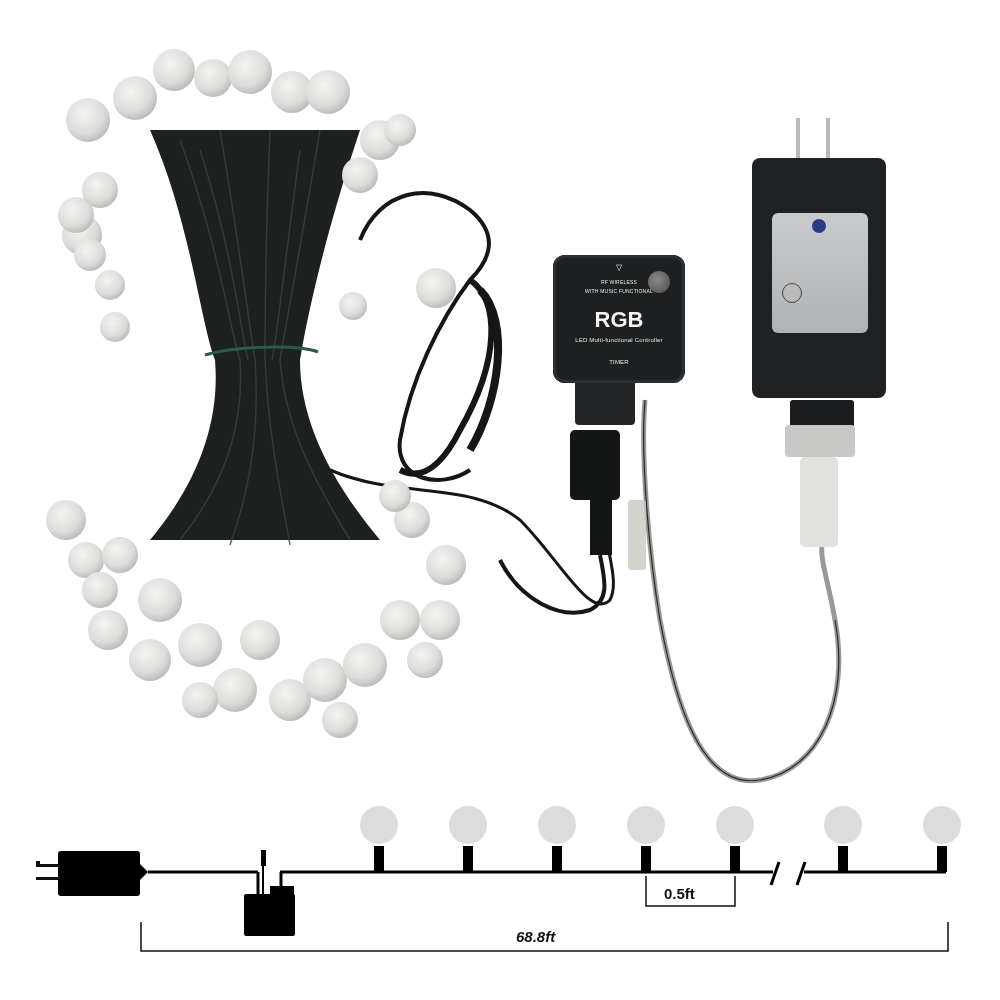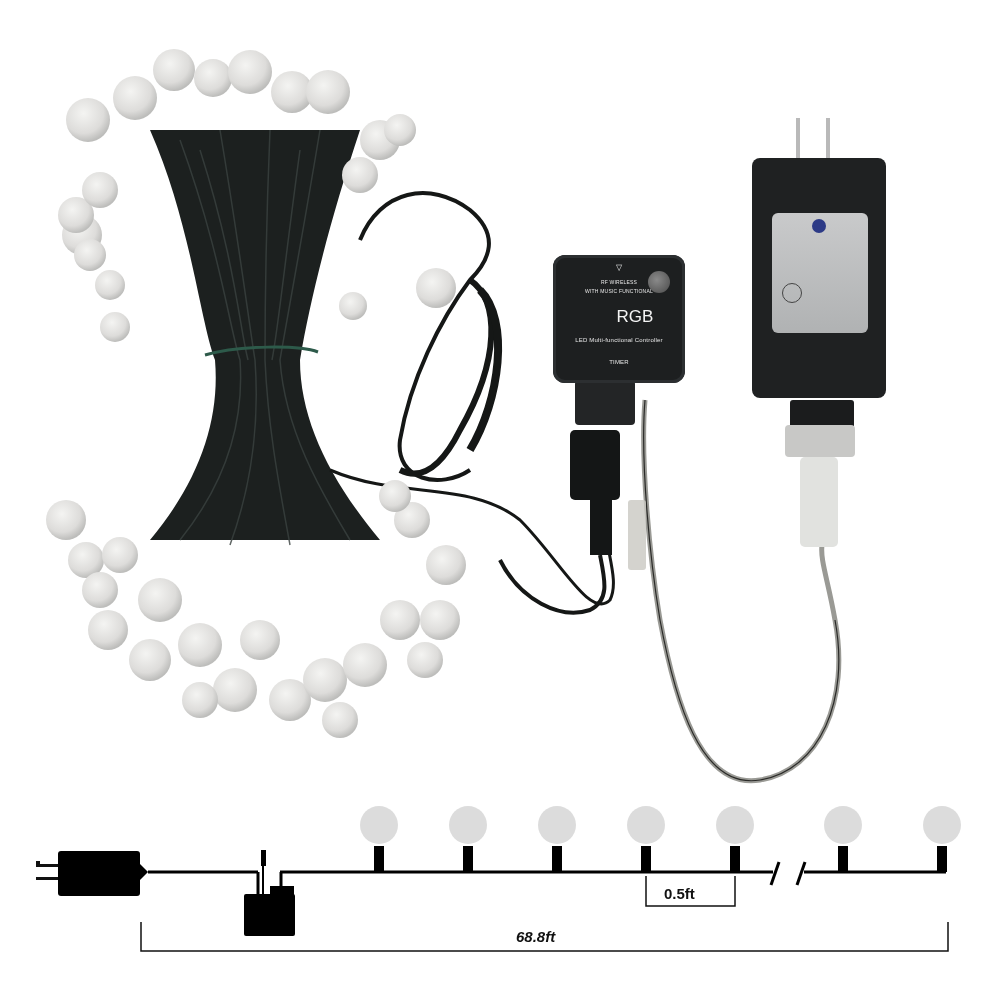--- a/index.html
+++ b/index.html
@@ -3,21 +3,21 @@
 <meta charset="utf-8">
 <style>
   html, body { margin: 0; padding: 0; background: #ffffff; }
   body { width: 1000px; height: 1000px; position: relative; overflow: hidden; font-family: "Liberation Sans", sans-serif; }
   .photo { position: absolute; left: 0; top: 0; width: 1000px; height: 800px; }
   .diagram { position: absolute; left: 0; top: 790px; width: 1000px; height: 210px; }
   .ctrl-box { position: absolute; left: 553px; top: 255px; width: 132px; height: 128px; background: #1d1f20; border-radius: 12px; box-shadow: inset 0 0 0 3px #2c2f31; }
   .ctrl-btn { position: absolute; left: 95px; top: 16px; width: 22px; height: 22px; border-radius: 50%; background: radial-gradient(circle at 40% 40%, #8a8a8a, #4a4a4a); }
   .ctrl-text { position: absolute; left: 0; width: 100%; text-align: center; color: #e6e6e6; }
   .ctrl-small { font-size: 5px; letter-spacing: 0.2px; }
-  .ctrl-rgb { font-size: 17px; font-weight: normal; top: 52px; color: #f4f4f4; margin-left: 16px; }
+  .ctrl-rgb { font-size: 22px; font-weight: bold; top: 52px; color: #f4f4f4; }
   .adapter { position: absolute; left: 752px; top: 158px; width: 134px; height: 240px; background: #1f2122; border-radius: 8px; }
   .adapter-label { position: absolute; left: 20px; top: 55px; width: 96px; height: 120px; background: linear-gradient(180deg,#c9cacb,#b0b2b3); border-radius: 6px; }
   .prong { position: absolute; top: 118px; width: 4px; height: 44px; background: #b9b9b9; }
   .dim-text { position: absolute; font-size: 15px; font-weight: bold; color: #111; }
 </style>
 </head>
 <body>
 
 <div class="photo">
   <svg width="1000" height="800" viewBox="0 0 1000 800">

